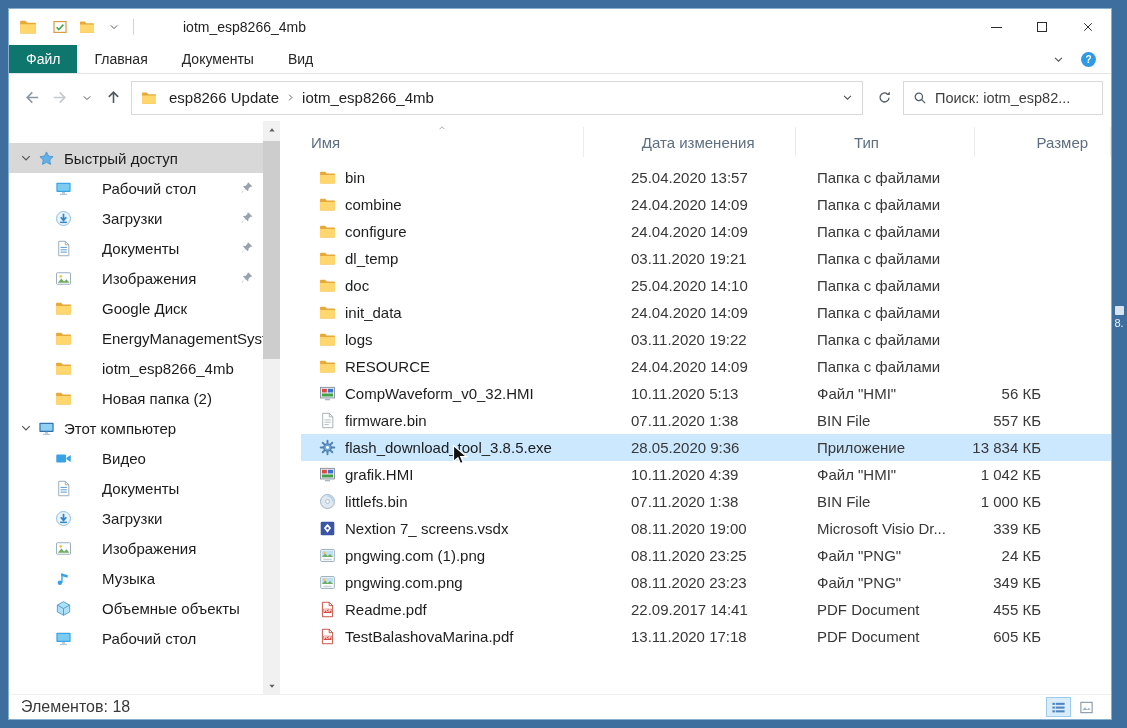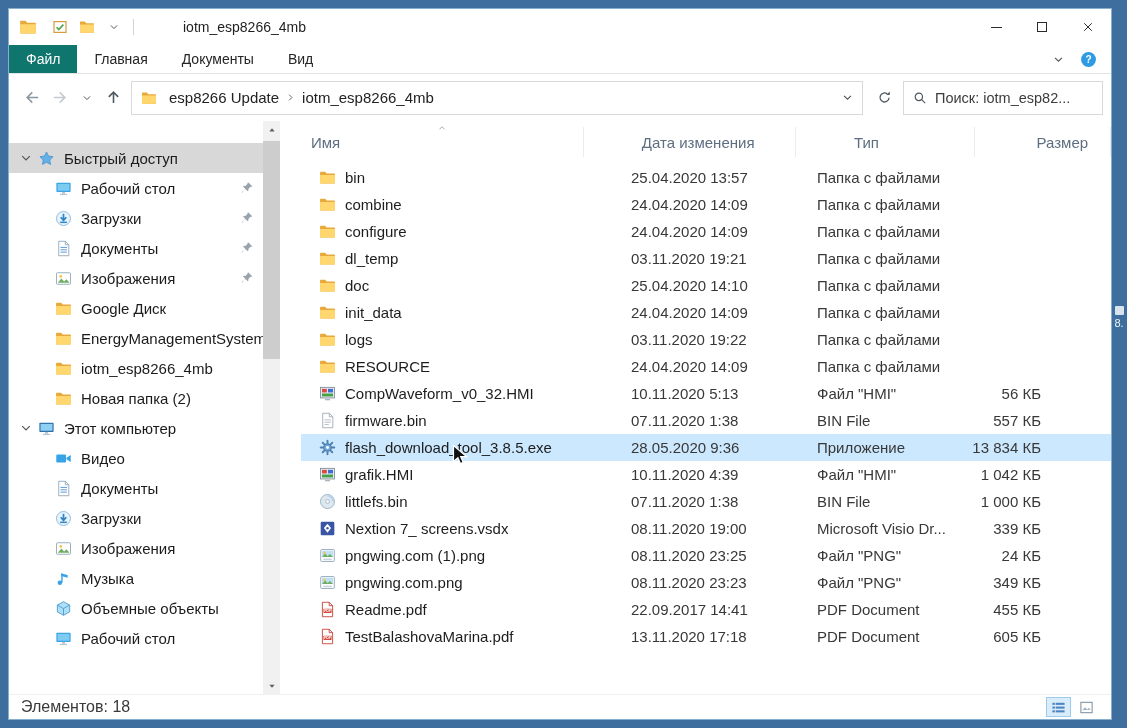--- a/index.html
+++ b/index.html
@@ -56,21 +56,21 @@
   .searchbox input { border: 0; outline: 0; flex: 1; min-width: 0; font-size: 14.5px; font-family: inherit;
                      color: #333; background: transparent; }
   .searchbox input::placeholder { color: #3c3c3c; opacity: 1; }
 
   
   .content { flex: 1; display: flex; min-height: 0; position: relative; }
 
   .sidebar { width: 254px; padding-top: 22px; flex-shrink: 0; overflow: hidden; }
   .side-row { height: 30px; display: flex; align-items: center; font-size: 15px; color: #1b1b1b; }
   .side-row.lvl0 { padding-left: 11px; }
-  .side-row.lvl1 { padding-left: 46px; }
+  .side-row.lvl1 { padding-left: 46px; gap: 21px; }
   .side-row.selected { background: #d8d8d8; }
   .expander { width: 12px; height: 12px; margin-right: 6px; flex-shrink: 0; }
   .side-icon { width: 17px; height: 17px; margin-right: 9px; flex-shrink: 0; }
   .side-label { white-space: nowrap; overflow: hidden; text-align: right; }
   .pin { width: 14px; height: 14px; margin-left: auto; margin-right: 9px; flex-shrink: 0; opacity: .9; }
 
   .side-scroll { width: 17px; background: #f1f1f1; position: relative; flex-shrink: 0; }
   .sb-btn { position: absolute; left: 0; width: 17px; height: 17px; display: flex; align-items: center; justify-content: center; }
   .sb-btn .ic { width: 10px; height: 10px; }
   .sb-up { top: 0; } .sb-down { bottom: 0; }

